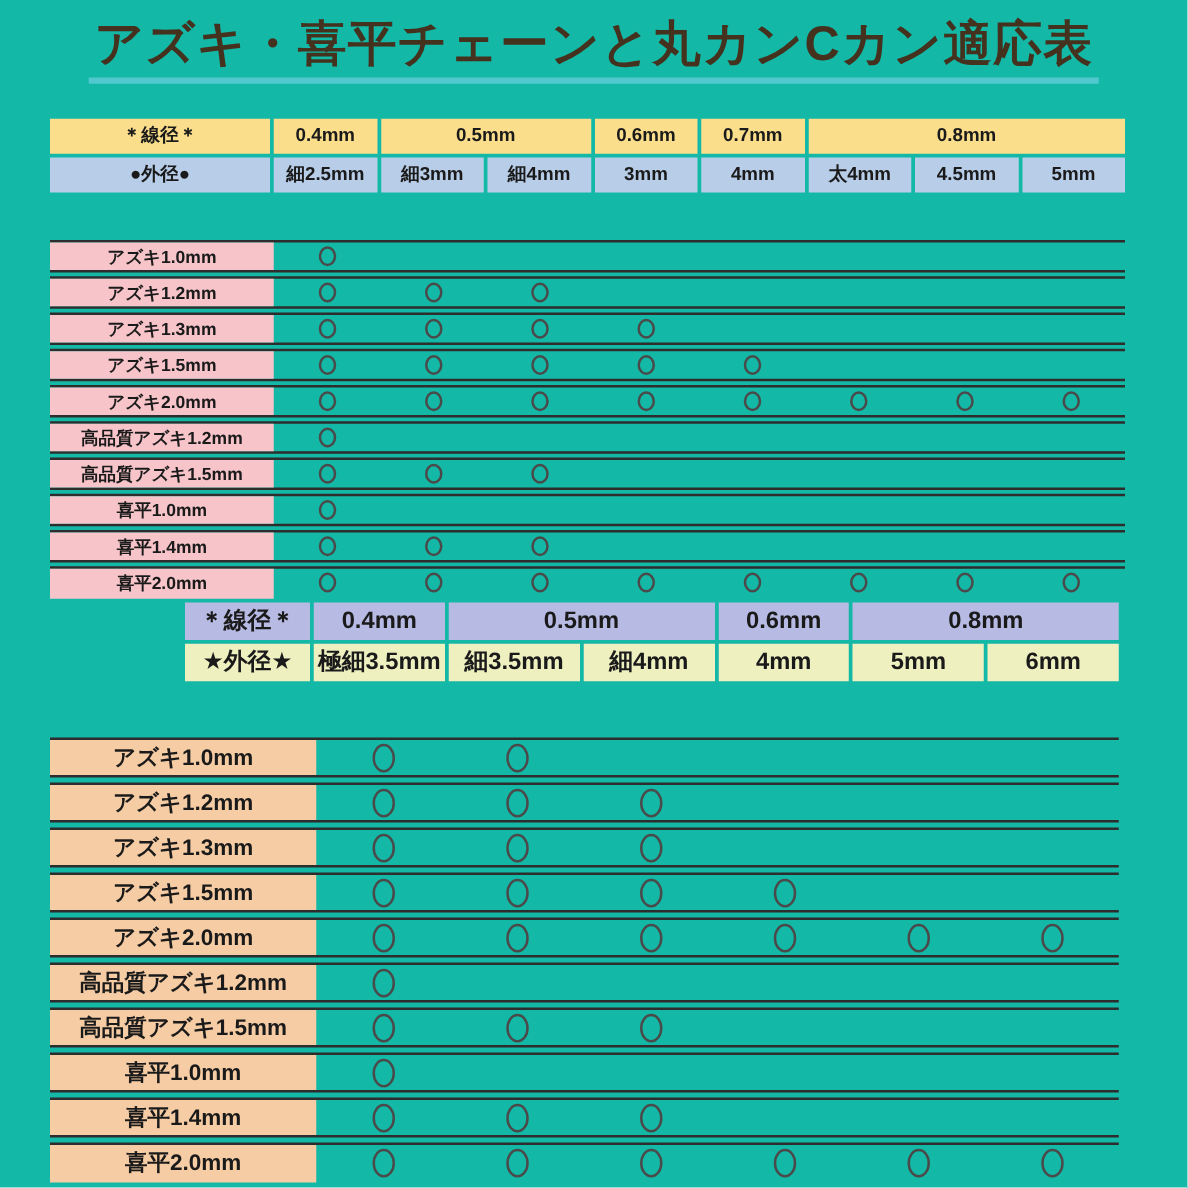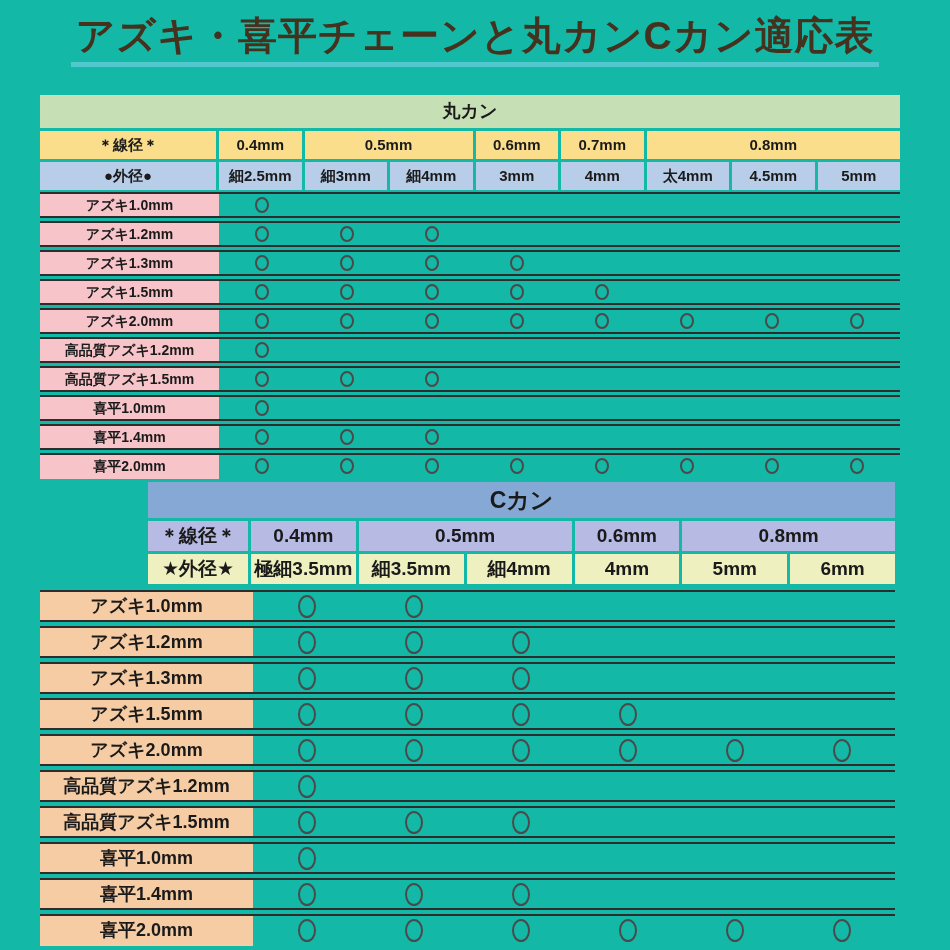--- a/index.html
+++ b/index.html
@@ -65,21 +65,20 @@
 </head>
 <body>
 
 <div class="page">
 
   <div class="title-wrap">
     <h1 class="title" id="page-title" style="color: rgb(68, 50, 31); border-bottom-color: rgb(80, 200, 206);">アズキ・喜平チェーンと丸カンCカン適応表</h1>
   </div>
 
   <div id="thead-0">
-      <div class="tbar" style="background: rgb(199, 223, 181);">丸カン</div>
       <div class="g1 hrow">
         <div class="hcell" style="background: rgb(251, 222, 139);">＊線径＊</div>
         <div class="hcell" style="background: rgb(251, 222, 139); grid-column: span 1;">0.4mm</div>
         <div class="hcell" style="background: rgb(251, 222, 139); grid-column: span 2;">0.5mm</div>
         <div class="hcell" style="background: rgb(251, 222, 139); grid-column: span 1;">0.6mm</div>
         <div class="hcell" style="background: rgb(251, 222, 139); grid-column: span 1;">0.7mm</div>
         <div class="hcell" style="background: rgb(251, 222, 139); grid-column: span 3;">0.8mm</div>
       </div>
       <div class="g1 hrow">
         <div class="hcell" style="background: rgb(184, 205, 232); text-align: center;">●外径●</div>
@@ -274,21 +273,20 @@
         <div class="dcell">
           <div class="circ" style="border-color: rgb(74, 74, 74);"></div>
         </div>
         <div class="dcell">
           <div class="circ" style="border-color: rgb(74, 74, 74);"></div>
         </div>
       </div>
     </div>
 
   <div id="thead-1">
-      <div class="tbar" style="background: rgb(133, 168, 213);">Cカン</div>
       <div class="g2 hrow">
         <div class="hcell" style="background: rgb(183, 186, 227);">＊線径＊</div>
         <div class="hcell" style="background: rgb(183, 186, 227); grid-column: span 1;">0.4mm</div>
         <div class="hcell" style="background: rgb(183, 186, 227); grid-column: span 2;">0.5mm</div>
         <div class="hcell" style="background: rgb(183, 186, 227); grid-column: span 1;">0.6mm</div>
         <div class="hcell" style="background: rgb(183, 186, 227); grid-column: span 2;">0.8mm</div>
       </div>
       <div class="g2 hrow">
         <div class="hcell" style="background: rgb(239, 240, 192);">★外径★</div>
         <div class="hcell" style="background: rgb(239, 240, 192);">極細3.5mm</div>

